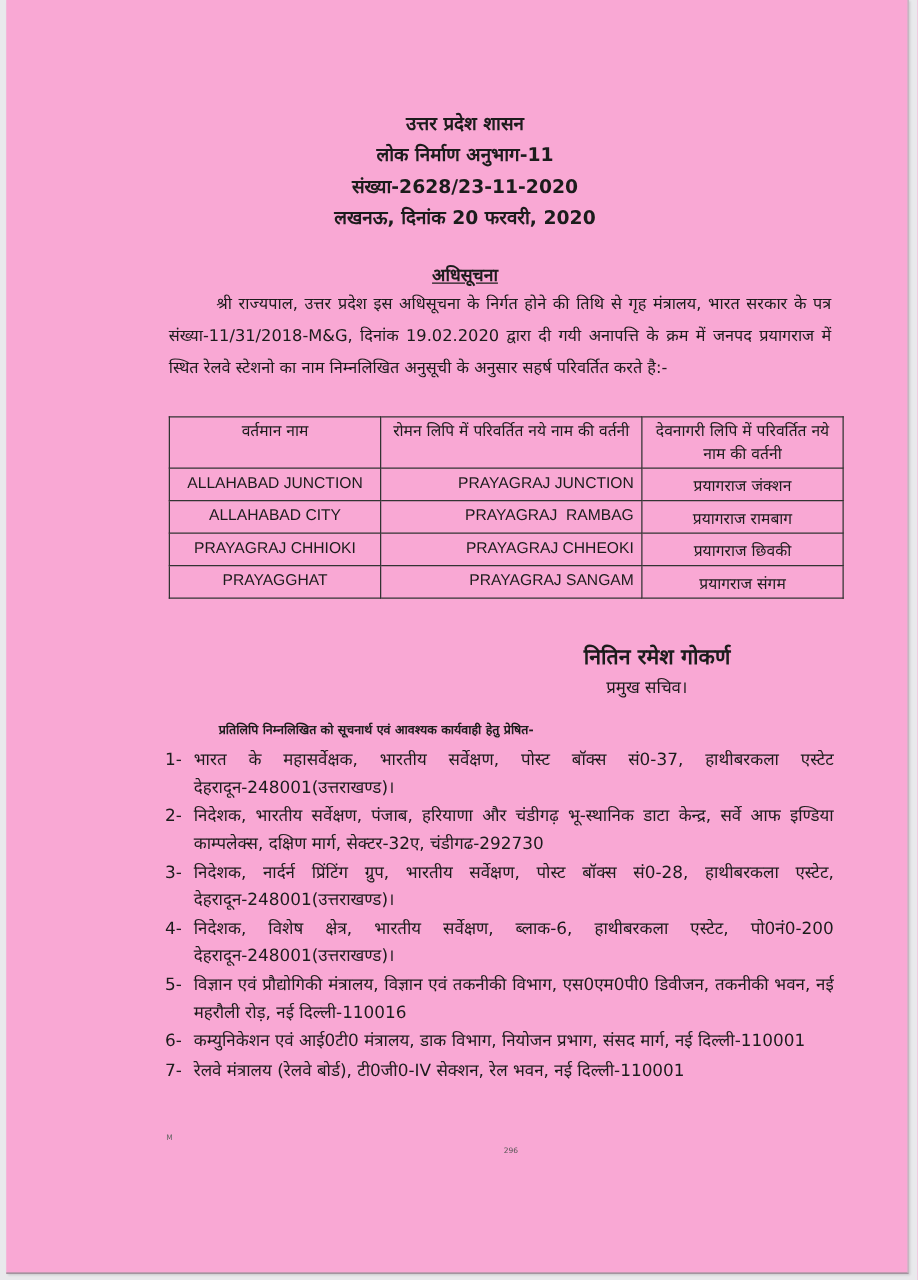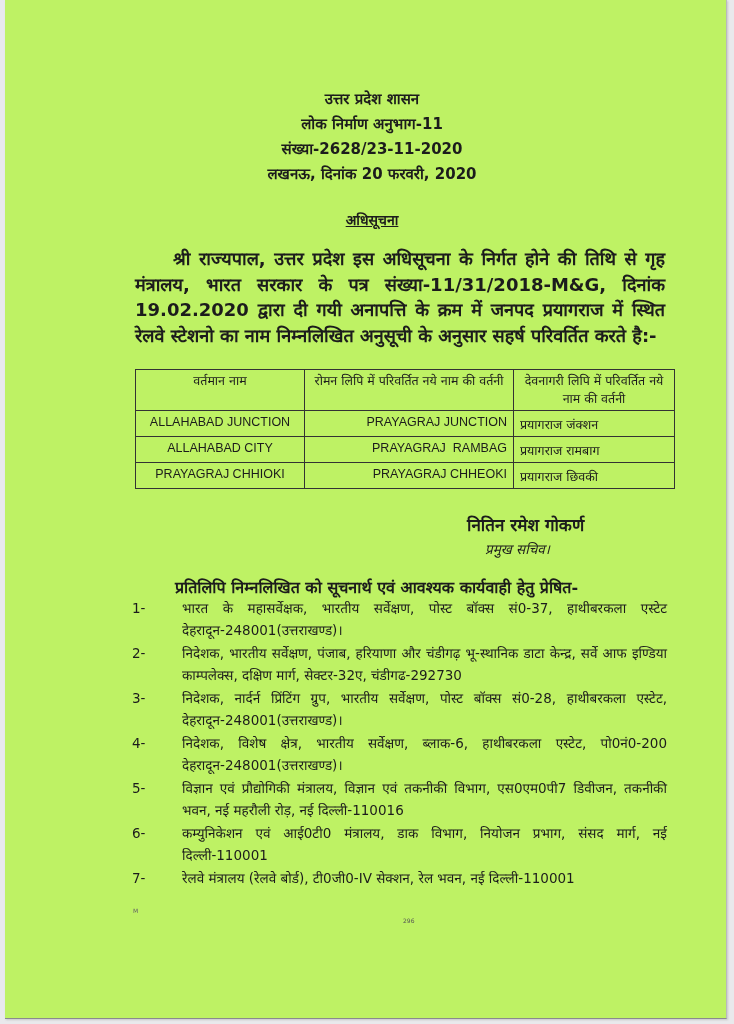--- a/index.html
+++ b/index.html
@@ -7,61 +7,60 @@
     width: 734px; height: 1024px;
     background: #e9e9ec;
     position: relative;
     overflow: hidden;
     font-family: "DejaVu Sans", "Liberation Sans", sans-serif;
     color: #1c1c1c;
   }
   .page {
     position: absolute;
     left: 5px; top: 0; width: 721px; height: 1018px;
-    background: #bef264;
+    background: #f9a8d4;
     border-right: 1px solid #b9b9bd;
     border-bottom: 1px solid #8a8a8e;
     box-shadow: 1px 1px 2px rgba(0,0,0,0.15);
   }
   .hdr { position: absolute; left: 0; width: 734px; text-align: center; font-weight: bold; font-size: 15px; }
   .h1 { top: 88px; }
   .h2 { top: 113px; }
   .h3 { top: 138px; }
   .h4 { top: 163px; }
   .title {
     position: absolute; top: 210px; left: 0; width: 734px; text-align: center;
     font-weight: bold; font-size: 14px;
   }
   .title span { text-decoration: underline; }
   .para {
-    position: absolute; left: 130px; width: 530px; top: 246px;
-    font-size: 18px; line-height: 25.5px; text-align: justify;
+    position: absolute; left: 130px; width: 530px; top: 231px;
+    font-size: 13px; line-height: 25.5px; text-align: justify;
     text-indent: 38px;
-    font-weight: bold;
   }
   table.sched {
     position: absolute; left: 130px; top: 333px; width: 540px;
-    border-collapse: collapse; font-size: 12.5px; margin-top: 36px;
+    border-collapse: collapse; font-size: 12.5px;
   }
   table.sched td, table.sched th {
     border: 1px solid #333; padding: 2px 6px; vertical-align: top;
     font-weight: normal; line-height: 18px;
   }
   table.sched th { text-align: center; height: 36px; }
   table.sched td { height: 21px; }
   table.sched td.c1 { text-align: center; width: 156px; font-family: "Liberation Sans", sans-serif; }
   table.sched td.c2 { text-align: right; width: 196px; font-family: "Liberation Sans", sans-serif; }
-  table.sched td.c3 { vertical-align: bottom; }
+  table.sched td.c3 { text-align: center; vertical-align: bottom; }
   .sign1 { position: absolute; left: 462px; top: 513px; font-weight: bold; font-size: 17px; }
-  .sign2 { position: absolute; left: 480px; top: 540px; font-size: 13.5px; font-style: italic; }
-  .copyhead { position: absolute; left: 170px; top: 576px; font-weight: bold; font-size: 16px; }
+  .sign2 { position: absolute; left: 480px; top: 540px; font-size: 13.5px; }
+  .copyhead { position: absolute; left: 170px; top: 576px; font-weight: bold; font-size: 10px; }
   .list { position: absolute; left: 127px; top: 598px; width: 535px; }
   .item { position: relative; font-size: 13.5px; line-height: 21.5px; margin-bottom: 2px; }
   .item .num { position: absolute; left: 0; top: 0; width: 40px; }
-  .item .txt { margin-left: 50px; text-align: justify; display: block; }
+  .item .txt { margin-left: 23px; text-align: justify; display: block; }
   .mark { position: absolute; left: 128px; top: 907px; font-size: 6px; color: #666; }
   .pageno { position: absolute; left: 398px; top: 917px; font-size: 6px; color: #555; }
 </style>
 </head>
 <body>
 
 <div class="page">
   <div class="hdr h1">उत्तर प्रदेश शासन</div>
   <div class="hdr h2">लोक निर्माण अनुभाग-11</div>
   <div class="hdr h3">संख्या-2628/23-11-2020</div>
@@ -88,20 +87,25 @@
       <tr>
         <td class="c1">ALLAHABAD CITY</td>
         <td class="c2" style="white-space:pre">PRAYAGRAJ  RAMBAG</td>
         <td class="c3">प्रयागराज रामबाग</td>
       </tr>
       <tr>
         <td class="c1">PRAYAGRAJ CHHIOKI</td>
         <td class="c2">PRAYAGRAJ CHHEOKI</td>
         <td class="c3">प्रयागराज छिवकी</td>
       </tr>
+      <tr>
+        <td class="c1">PRAYAGGHAT</td>
+        <td class="c2">PRAYAGRAJ SANGAM</td>
+        <td class="c3">प्रयागराज संगम</td>
+      </tr>
     </tbody>
   </table>
 
   <div class="sign1">नितिन रमेश गोकर्ण</div>
   <div class="sign2">प्रमुख सचिव।</div>
 
   <div class="copyhead">प्रतिलिपि निम्नलिखित को सूचनार्थ एवं आवश्यक कार्यवाही हेतु प्रेषित-</div>
 
   <div class="list">
     <div class="item">
@@ -115,21 +119,21 @@
     <div class="item">
       <span class="num">3-</span>
       <span class="txt">निदेशक, नार्दर्न प्रिंटिंग ग्रुप, भारतीय सर्वेक्षण, पोस्ट बॉक्स सं0-28, हाथीबरकला एस्टेट, देहरादून-248001(उत्तराखण्ड)।</span>
     </div>
     <div class="item">
       <span class="num">4-</span>
       <span class="txt">निदेशक, विशेष क्षेत्र, भारतीय सर्वेक्षण, ब्लाक-6, हाथीबरकला एस्टेट, पो0नं0-200 देहरादून-248001(उत्तराखण्ड)।</span>
     </div>
     <div class="item">
       <span class="num">5-</span>
-      <span class="txt">विज्ञान एवं प्रौद्योगिकी मंत्रालय, विज्ञान एवं तकनीकी विभाग, एस0एम0पी7 डिवीजन, तकनीकी भवन, नई महरौली रोड़, नई दिल्ली-110016</span>
+      <span class="txt">विज्ञान एवं प्रौद्योगिकी मंत्रालय, विज्ञान एवं तकनीकी विभाग, एस0एम0पी0 डिवीजन, तकनीकी भवन, नई महरौली रोड़, नई दिल्ली-110016</span>
     </div>
     <div class="item">
       <span class="num">6-</span>
       <span class="txt">कम्युनिकेशन एवं आई0टी0 मंत्रालय, डाक विभाग, नियोजन प्रभाग, संसद मार्ग, नई दिल्ली-110001</span>
     </div>
     <div class="item">
       <span class="num">7-</span>
       <span class="txt">रेलवे मंत्रालय (रेलवे बोर्ड), टी0जी0-IV सेक्शन, रेल भवन, नई दिल्ली-110001</span>
     </div>
   </div>

